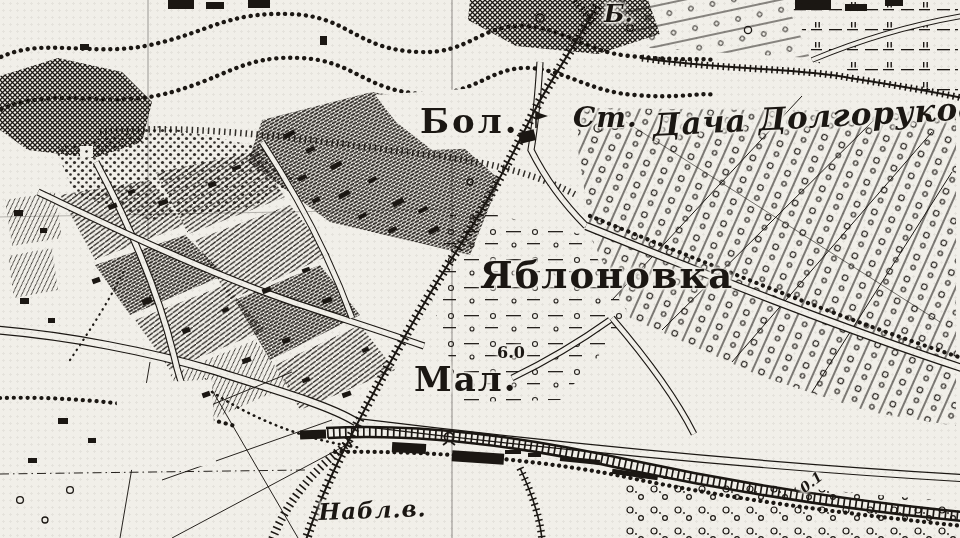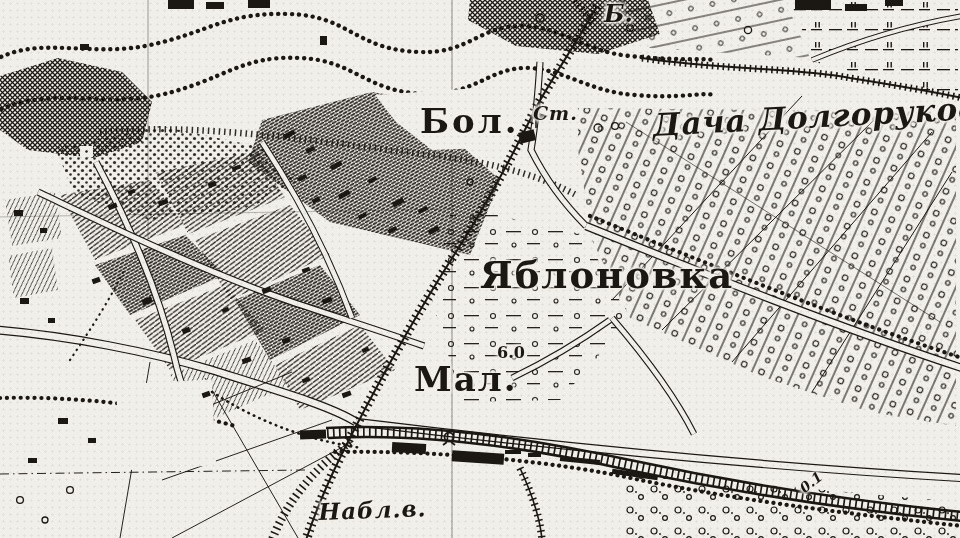--- a/index.html
+++ b/index.html
@@ -312,21 +312,21 @@
         <circle cx="70" cy="490" r="3.4"></circle>
     <rect x="80" y="146" width="13" height="11" class="paper-f" stroke="var(--ink)" stroke-width="1.2"></rect>
     <circle cx="86.5" cy="151.5" r="1.2" class="ink-f"></circle>
   </g>
 </svg>
 
 <div class="speckle"></div>
 <div class="label-layer">
       <div class="map-label" style="left: 604px; top: 2px; font-size: 24px; font-weight: 700; font-style: italic;">Б.</div>
       <div class="map-label" style="left: 380px; top: 104px; font-size: 34px; font-weight: 700; letter-spacing: 3px; padding-left: 40px;">Бол.</div>
-      <div class="map-label" style="left: 533px; top: 104px; font-size: 19px; font-weight: 700; font-style: italic; letter-spacing: 1px;">Ст.</div>
+      <div class="map-label" style="left: 573px; top: 104px; font-size: 28px; font-weight: 700; font-style: italic; letter-spacing: 1px;">Ст.</div>
       <div class="map-label" style="left: 652px; top: 110px; font-size: 31px; font-weight: 700; font-style: italic; letter-spacing: 1px; transform: rotate(-3deg);">Дача Долгорукова</div>
       <div class="map-label" style="left: 414px; top: 362px; font-size: 34px; font-weight: 700; letter-spacing: 2px;">Мал.</div>
       <div class="map-label" style="left: 480px; top: 257px; font-size: 37px; font-weight: 700; letter-spacing: 2px;">Яблоновка</div>
       <div class="map-label" style="left: 497px; top: 345px; font-size: 16px; font-weight: 700;">6.0</div>
       <div class="map-label" style="left: 318px; top: 500px; font-size: 23px; font-weight: 700; font-style: italic; letter-spacing: 1px; transform: rotate(-2deg);">Набл.в.</div>
       <div class="map-label" style="left: 797px; top: 484px; font-size: 14px; font-weight: 700; font-style: italic; transform: rotate(-38deg);">0.1</div>
     </div>
 </div>
 
 </body></html>

